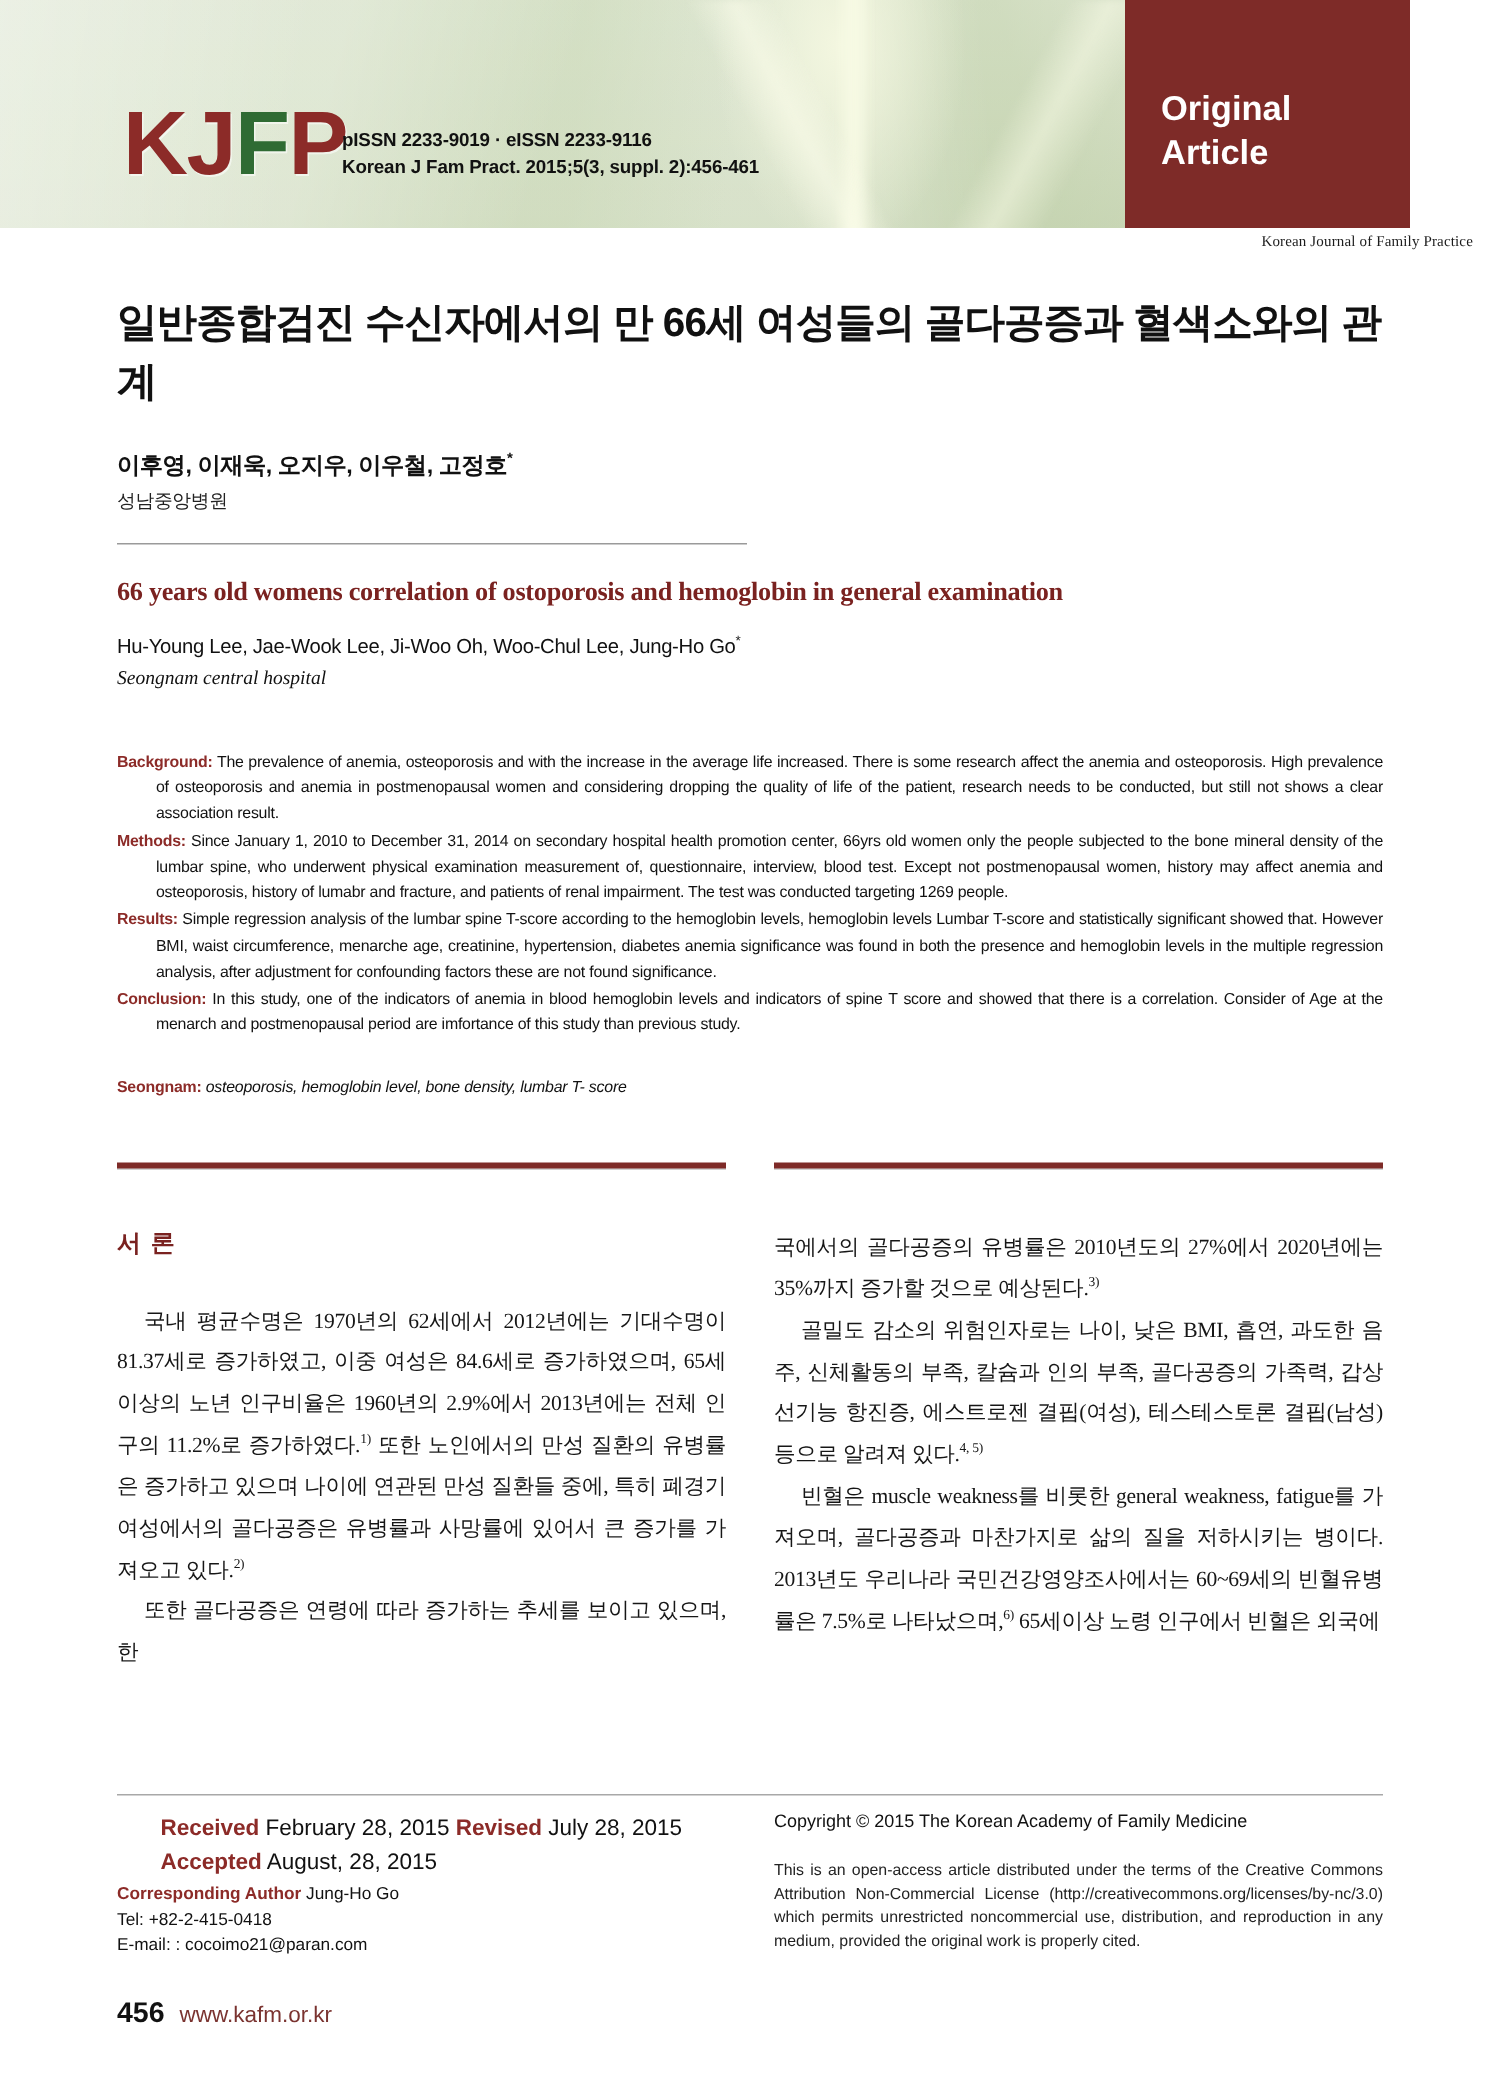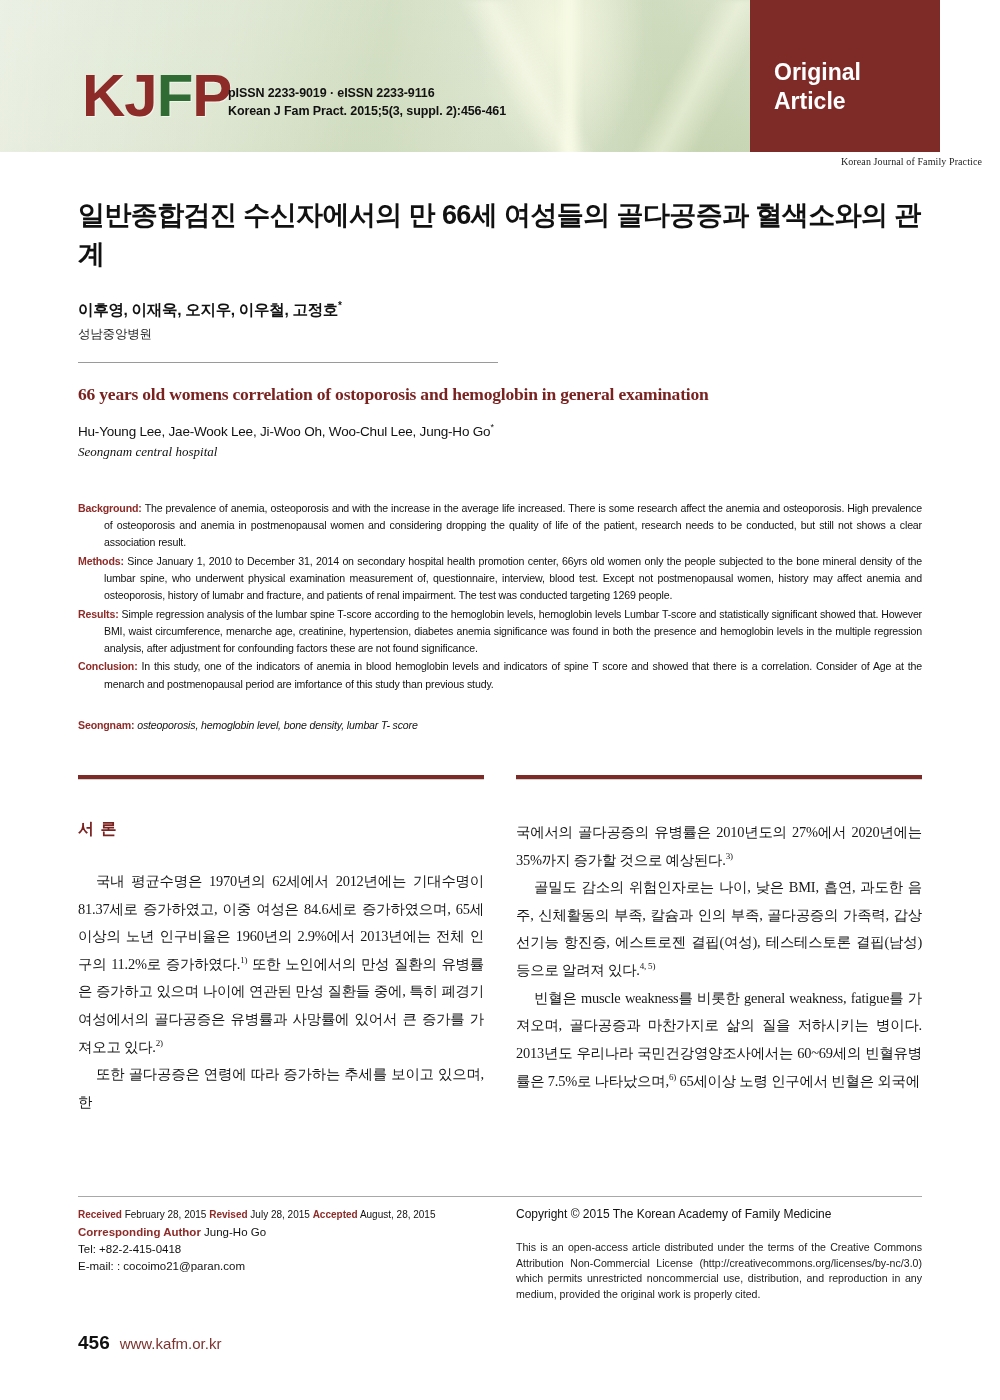--- a/index.html
+++ b/index.html
@@ -234,23 +234,24 @@
   }
   .footer-rule { height: 1px; background: #a8a8a8; }
   .footer-cols {
     display: flex;
     gap: 32px;
     margin-top: 10px;
   }
   .footer-left { width: 406px; }
   .footer-right { width: 406px; }
   .recv {
-    font-size: 10px;
+    font-size: 15px;
     line-height: 1.55;
     color: #111;
+    margin-left: 29px;
   }
   .recv b { color: #8c2b28; }
   .contact {
     font-size: 11.5px;
     line-height: 1.5;
     color: #111;
     margin-top: 1px;
   }
   .copy-head {
     font-size: 12px;

